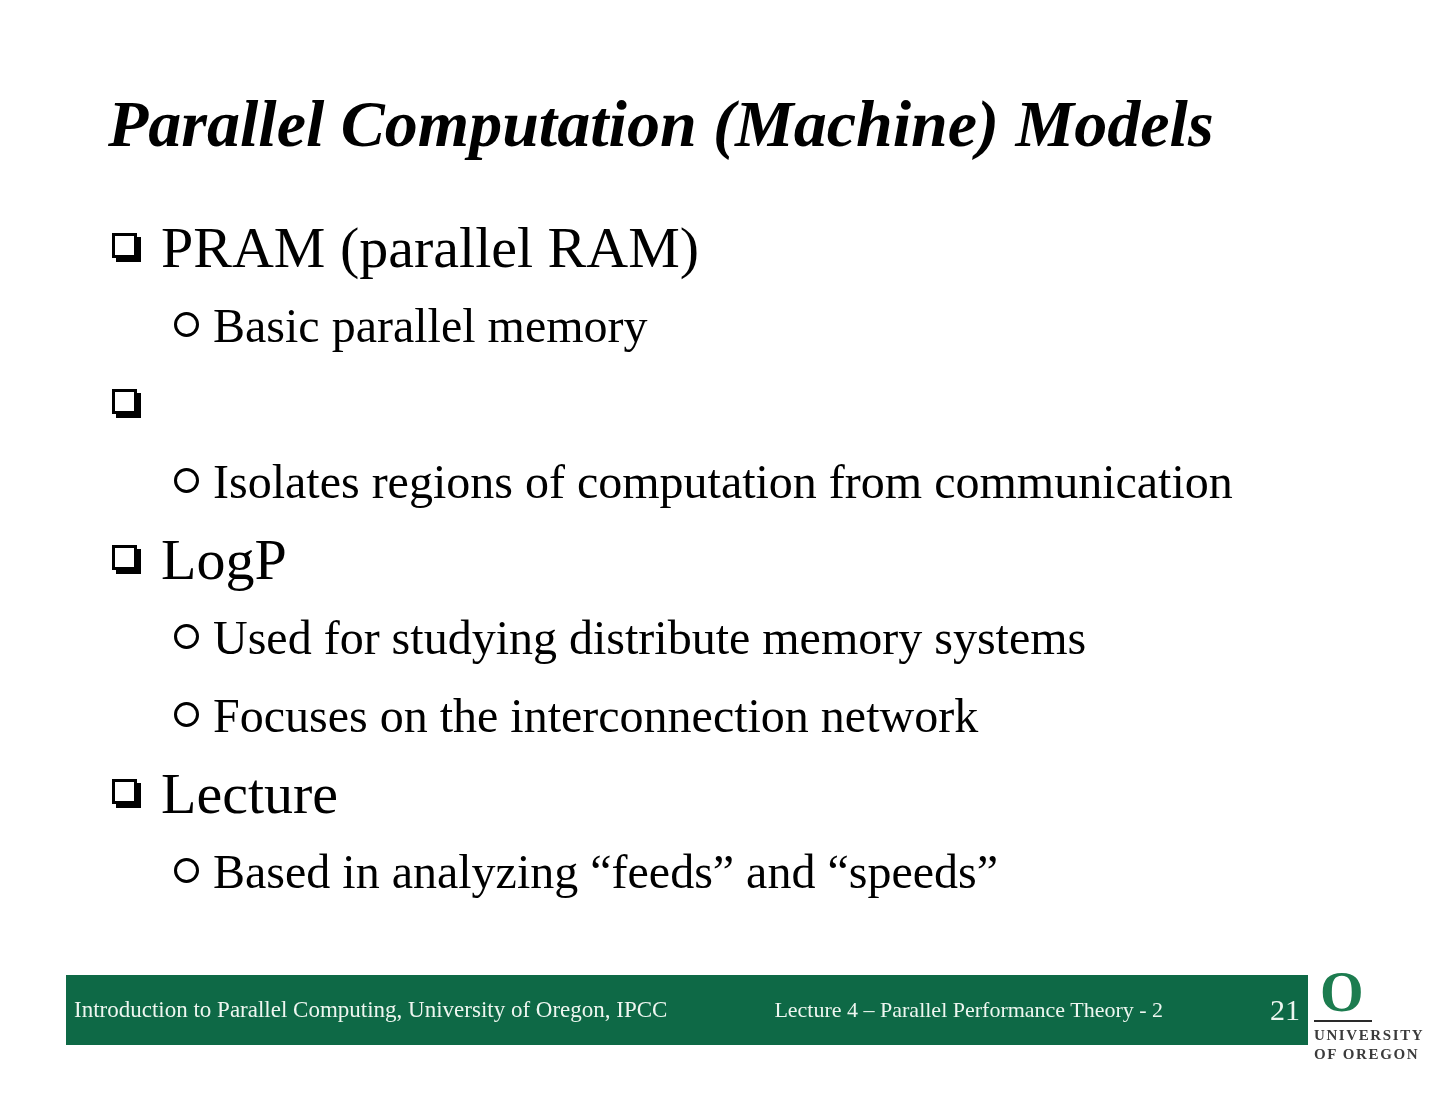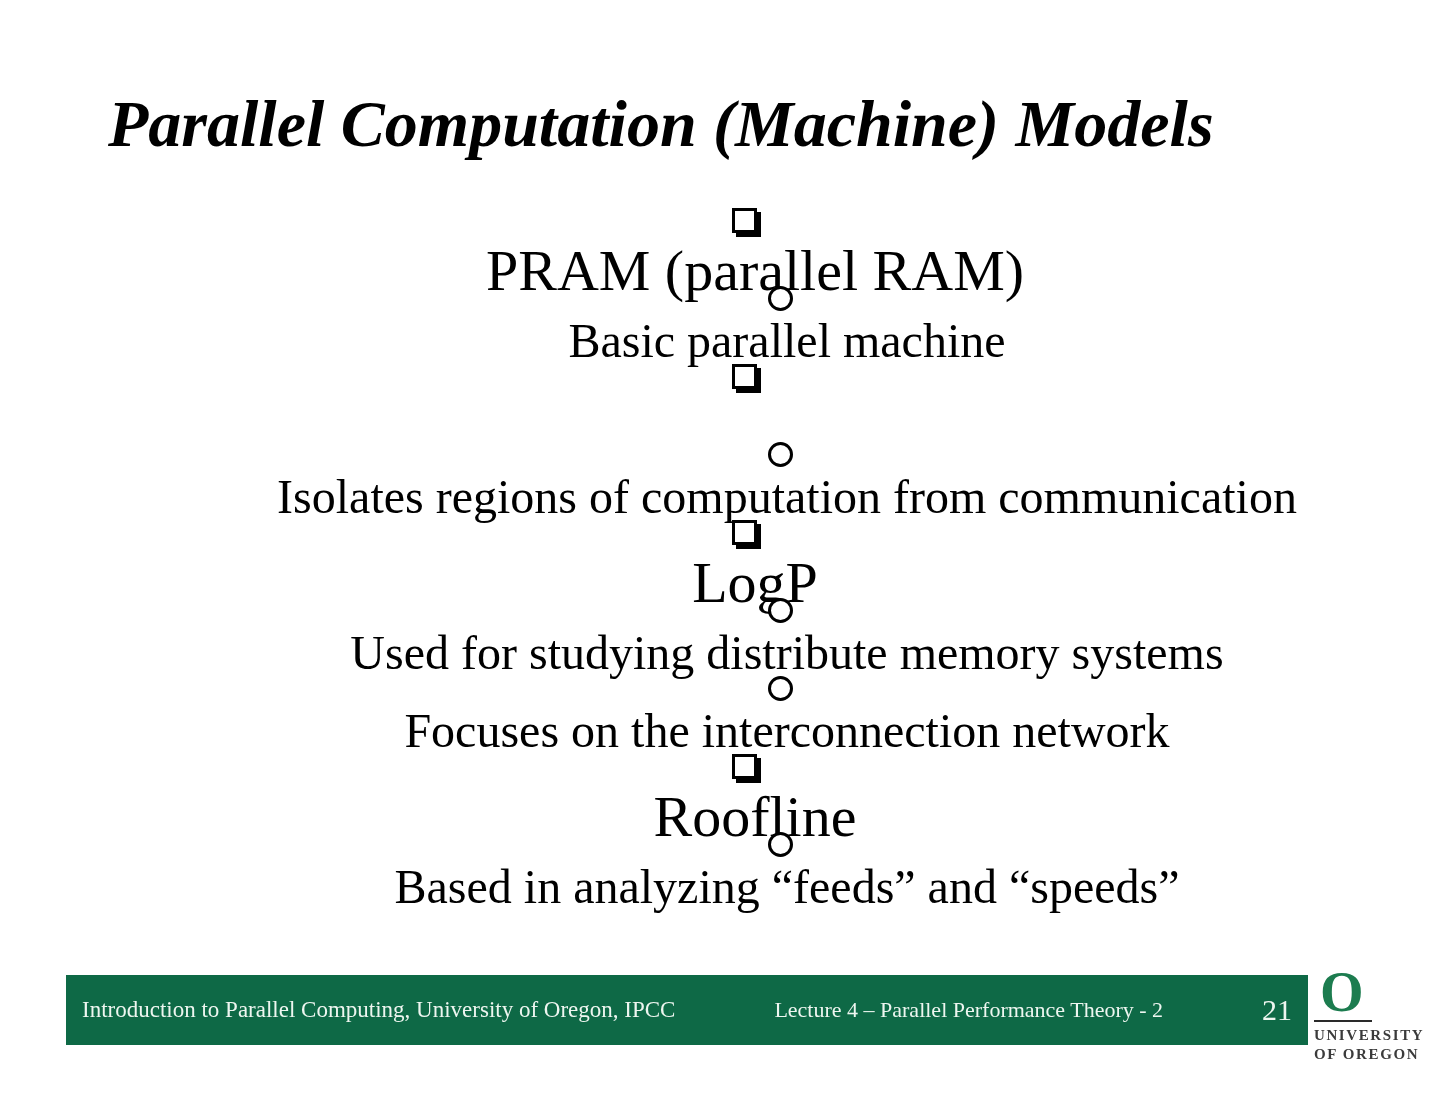--- a/index.html
+++ b/index.html
@@ -22,21 +22,20 @@
   }
   .content{
     position:absolute;
     left:110px;top:208px;right:40px;
   }
   .row{
     display:flex;
     align-items:center;
     height:78px;
     white-space:nowrap;
-    flex-direction:column;
   }
   .row.l1{font-size:58px;}
   .row.l2{font-size:48px;padding-left:64px;}
   .sq-bullet{
     flex:0 0 auto;
     width:19px;height:19px;
     border:3px solid #000;
     background:#fff;
     box-shadow:4px 4px 0 0 #000;
     margin:0 24px 4px 2px;
@@ -50,21 +49,21 @@
     margin:0 14px 2px 0;
   }
   .footer-bar{
     position:absolute;
     left:66px;top:975px;
     width:1242px;height:70px;
     background:#0e6946;
     display:flex;
     align-items:center;
     justify-content:space-between;
-    padding:0 16px;
+    padding:0 8px;
     box-sizing:border-box;
     color:#eef6f0;
   }
   .footer-left{font-size:23px;}
   .footer-center{font-size:22px;}
   .footer-page{font-size:30px;}
   .logo{
     position:absolute;
     left:1314px;top:970px;
     width:70px;
@@ -99,21 +98,21 @@
 
   <div class="title">Parallel Computation (Machine) Models</div>
 
   <div class="content">
     <div class="row l1">
       <span class="sq-bullet"></span>
       <span>PRAM (parallel RAM)</span>
     </div>
     <div class="row l2">
       <span class="circ-bullet"></span>
-      <span>Basic parallel machine</span>
+      <span>Basic parallel memory</span>
     </div>
     <div class="row l1">
       <span class="sq-bullet"></span>
     </div>
     <div class="row l2">
       <span class="circ-bullet"></span>
       <span>Isolates regions of computation from communication</span>
     </div>
     <div class="row l1">
       <span class="sq-bullet"></span>
@@ -122,21 +121,21 @@
     <div class="row l2">
       <span class="circ-bullet"></span>
       <span>Used for studying distribute memory systems</span>
     </div>
     <div class="row l2">
       <span class="circ-bullet"></span>
       <span>Focuses on the interconnection network</span>
     </div>
     <div class="row l1">
       <span class="sq-bullet"></span>
-      <span>Roofline</span>
+      <span>Lecture</span>
     </div>
     <div class="row l2">
       <span class="circ-bullet"></span>
       <span>Based in analyzing “feeds” and “speeds”</span>
     </div>
   </div>
 
   <div class="footer-bar">
     <span class="footer-left">Introduction to Parallel Computing, University of Oregon, IPCC</span>
     <span class="footer-center">Lecture 4 – Parallel Performance Theory - 2</span>

